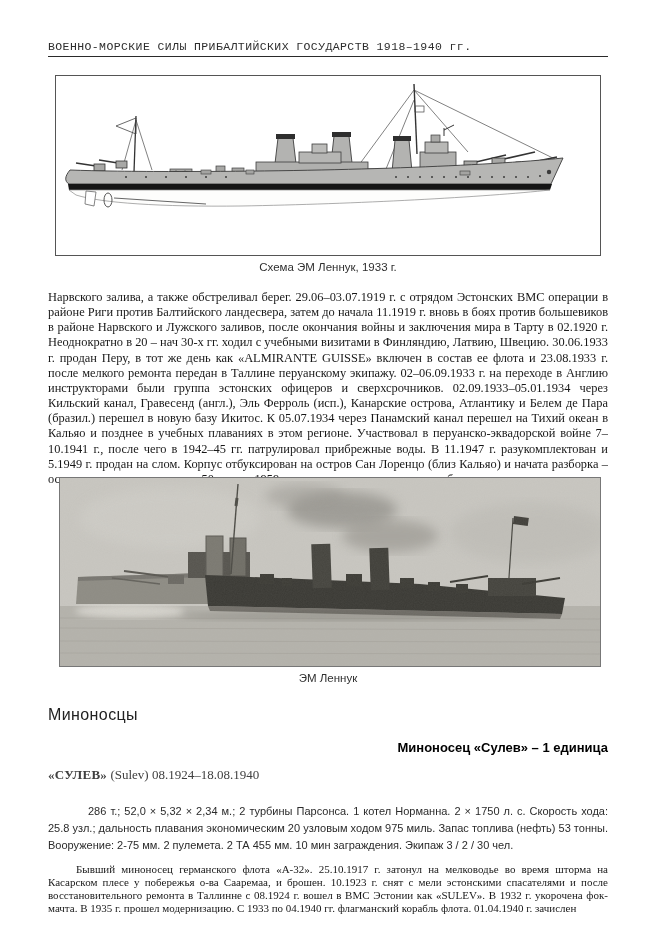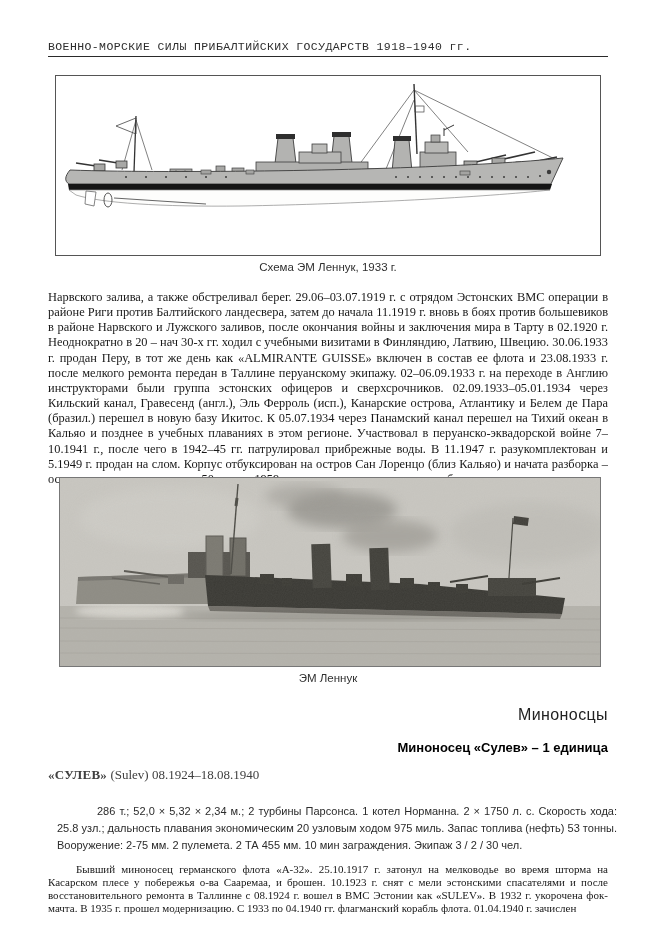--- a/index.html
+++ b/index.html
@@ -30,37 +30,37 @@
   .para{
     position:absolute;left:48px;width:560px;text-align:justify;
     font-size:12.4px;line-height:15.15px;color:#181818;
   }
   .para1{top:290px;}
   .photo-box{
     position:absolute;left:59px;top:477px;width:542px;height:190px;
     border:1px solid #777;box-sizing:border-box;overflow:hidden;background:#c9c7c1;
   }
   .sec-title{
-    position:absolute;left:48px;top:706px;width:560px;text-align:right;
+    position:absolute;left:48px;top:706px;width:560px;text-align:left;
     font-family:"Liberation Sans", sans-serif;font-size:16px;color:#222;
     letter-spacing:.4px;
   }
   .sec-subtitle{
     position:absolute;left:48px;top:740px;width:560px;text-align:right;
     font-family:"Liberation Sans", sans-serif;font-size:13px;font-weight:bold;color:#000000;
   }
   .ship-title{
     position:absolute;left:48px;top:766px;width:560px;
     font-size:13px;line-height:17.5px;color:#404040;
   }
   .ship-title b{letter-spacing:.3px;}
   .specs{
     position:absolute;left:48px;top:803px;width:560px;text-align:justify;
     font-family:"Liberation Sans", sans-serif;font-size:11px;line-height:16.8px;
-    color:#2b2b2b;text-indent:40px;margin-left:9px;
+    color:#2b2b2b;text-indent:40px;
   }
   .history{
     position:absolute;left:48px;top:863px;width:560px;text-align:justify;
     font-size:11px;line-height:13px;color:#181818;text-indent:28px;
   }
   .watermark{
     position:absolute;left:0;top:848px;width:656px;height:100px;
     mix-blend-mode:multiply;pointer-events:none;
   }
   .wm-text{

